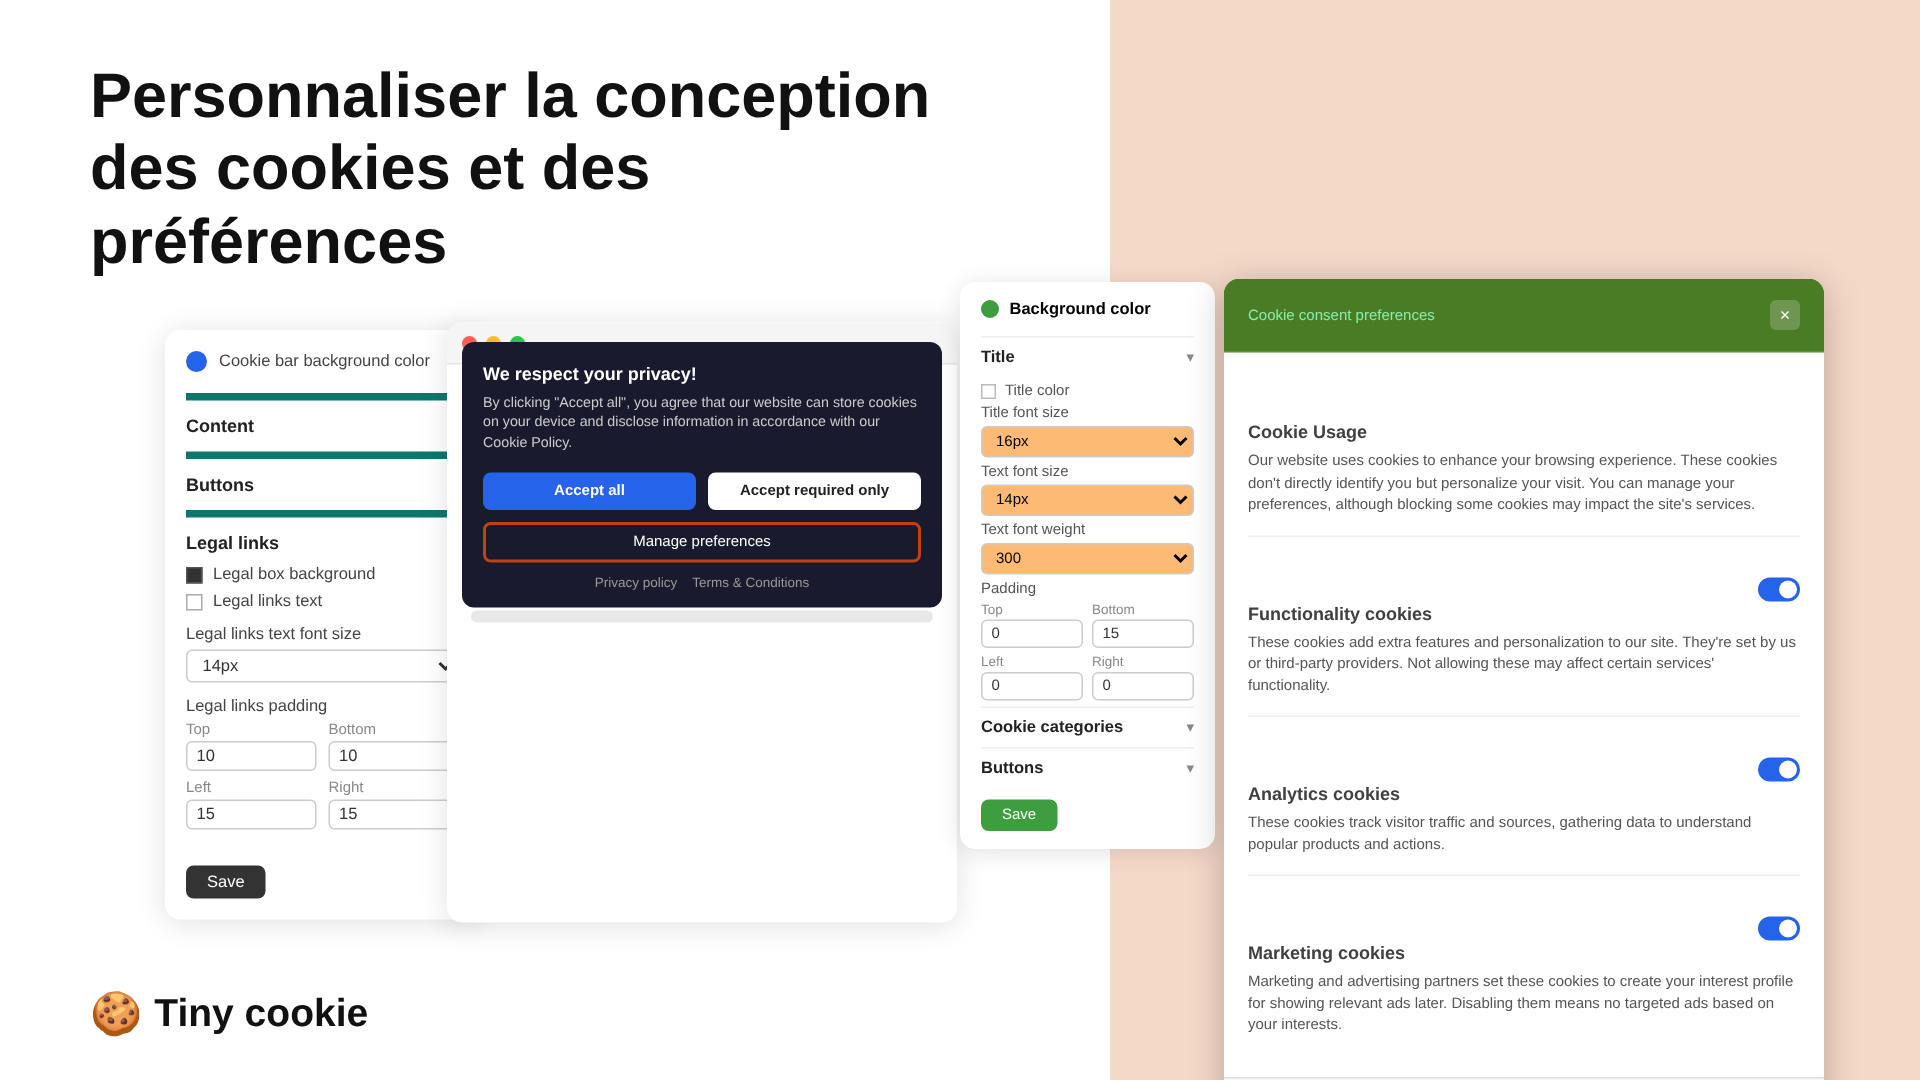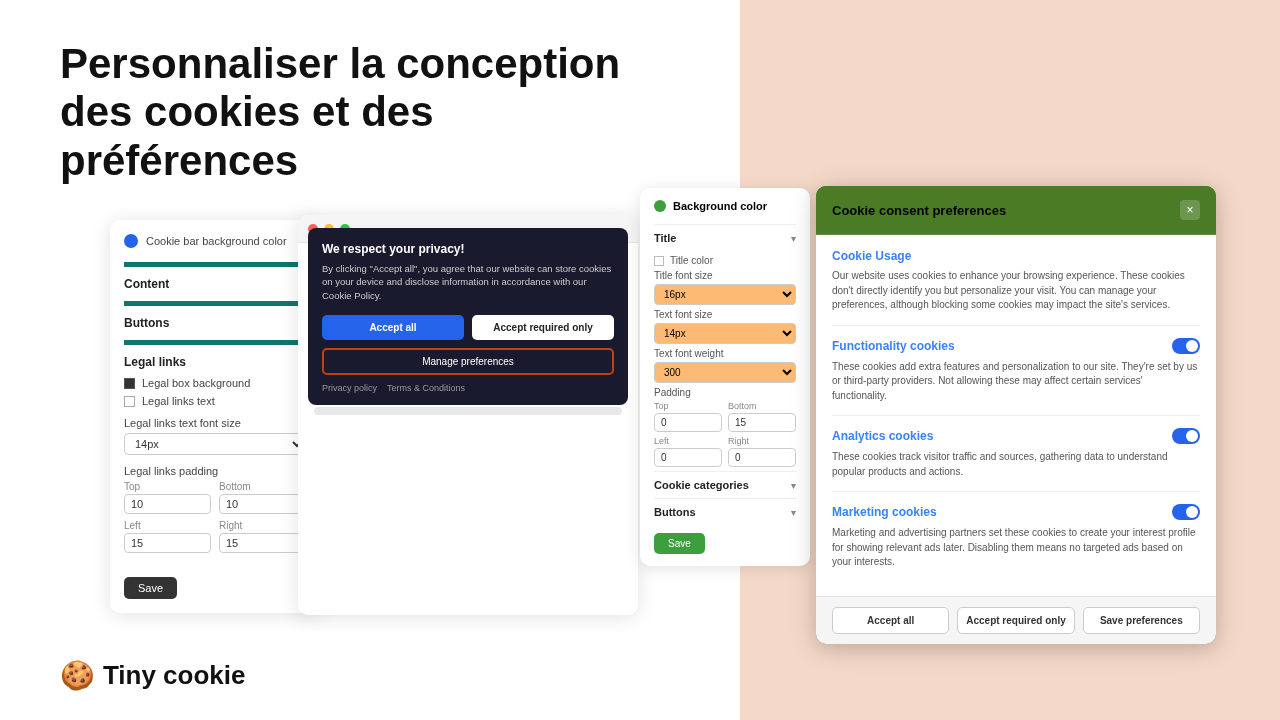--- a/index.html
+++ b/index.html
@@ -281,20 +281,21 @@
       padding: 6px;
       font-size: 10px;
       cursor: pointer;
     }
     .cookie-popup-links {
       margin-top: 8px;
       font-size: 9px;
       color: #999;
       display: flex;
       gap: 10px;
+      justify-content: center;
     }
     .cookie-popup-links span { cursor: pointer; }
 
     
     
     .bg-color-panel {
       position: absolute;
       top: 188px;
       left: 640px;
       width: 170px;
@@ -374,23 +375,23 @@
     }
     .consent-modal-header {
       background: #4a7c25;
       padding: 14px 16px;
       display: flex;
       justify-content: space-between;
       align-items: center;
       border-bottom: 1px solid rgba(255,255,255,0.15);
     }
     .consent-modal-title {
-      font-size: 13px;
-      font-weight: 700;
-      color: #000000;
+      font-size: 10px;
+      font-weight: 400;
+      color: #86efac;
     }
     .close-btn {
       width: 20px; height: 20px;
       background: rgba(255,255,255,0.2);
       border: none;
       border-radius: 4px;
       color: #fff;
       font-size: 12px;
       cursor: pointer;
       display: flex;
@@ -409,21 +410,22 @@
     .consent-section:last-of-type { border-bottom: none; margin-bottom: 0; }
     .consent-section-header {
       display: flex;
       justify-content: space-between;
       align-items: center;
       margin-bottom: 6px;
     }
     .consent-section-title {
       font-size: 12px;
       font-weight: 700;
-      color: #3b82f6;
+      color: #404040;
+      margin-top: 32px;
     }
     .consent-section-text {
       font-size: 10px;
       color: #555;
       line-height: 1.45;
     }
     .toggle-on {
       width: 28px; height: 16px;
       background: #2563eb;
       border-radius: 8px;

